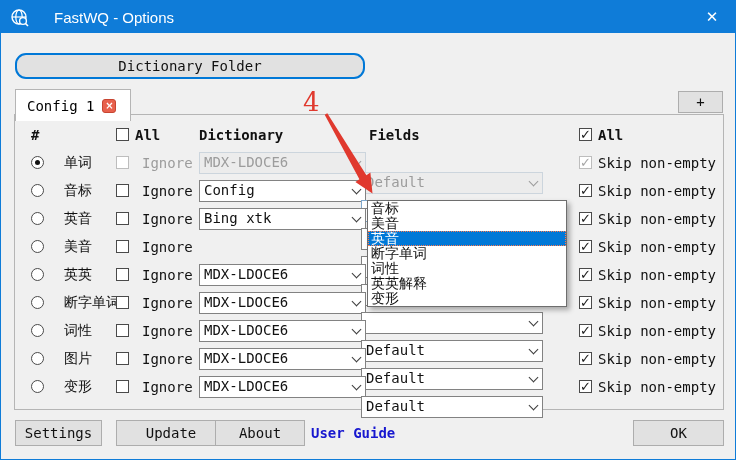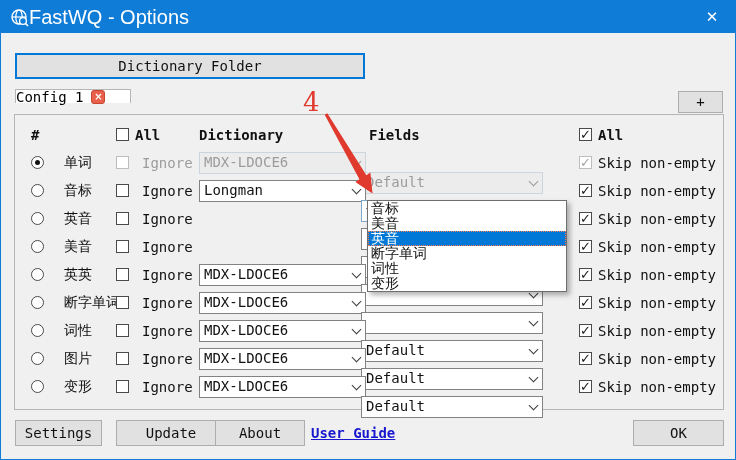--- a/index.html
+++ b/index.html
@@ -5,32 +5,32 @@
   html,body{margin:0;padding:0;background:#cfcfcf;}
   *{box-sizing:border-box;}
   .win{position:relative;width:736px;height:460px;background:#f0f0f0;
        border:1px solid #0f7cd8;font-family:"DejaVu Sans Mono","Liberation Mono",monospace;
        overflow:hidden;}
   
   .titlebar{position:absolute;left:0;top:0;right:0;height:32px;background:#0f7cd8;
             display:flex;align-items:center;}
   .app-icon{margin-left:9px;width:19px;height:19px;}
   .title-text{color:#fff;font-family:"Liberation Sans","DejaVu Sans",sans-serif;
-              font-size:20px;margin-left:0;}
+              font-size:15px;margin-left:25px;}
   .close-btn{position:absolute;right:0;top:0;width:46px;height:32px;display:flex;
              align-items:center;justify-content:center;color:#fff;font-size:15px;
              font-family:"DejaVu Sans",sans-serif;cursor:default;}
   
   .btn{position:absolute;height:26px;background:#e1e1e1;border:1px solid #adadad;
        display:flex;align-items:center;justify-content:center;font-size:14px;color:#111;}
   .btn.focused{border:2px solid #0078d7;}
   
-  .tab{position:absolute;left:14px;top:88px;width:116px;height:14px;background:#fff;
+  .tab{position:absolute;left:14px;top:88px;width:116px;height:32px;background:#fff;
        border:1px solid #b5b5b5;border-bottom:none;z-index:2;display:flex;
-       align-items:center;font-size:14px;}
+       align-items:center;padding-left:11px;font-size:14px;}
   .tab-close{width:14px;height:14px;margin-left:8px;background:#e8604c;
              border:1px solid #c74531;border-radius:3px;color:#fff;font-size:10px;
              font-weight:bold;display:flex;align-items:center;justify-content:center;
              font-family:"DejaVu Sans",sans-serif;line-height:1;}
   .plus-btn{left:677px;top:90px;width:45px;height:22px;}
   
   .panel{position:absolute;left:13px;top:113px;width:710px;height:296px;
          border:1px solid #b5b5b5;background:#f0f0f0;}
   
   .ghead{position:absolute;left:0;top:122px;right:0;height:24px;font-weight:bold;}
@@ -76,40 +76,40 @@
   .dli{height:15px;line-height:14px;font-size:14px;padding:0 3px;white-space:nowrap;
        overflow:hidden;color:#111;}
   .dli.hl{background:#0078d7;color:#fff;outline:1px dotted #ff7a4d;outline-offset:-1px;}
   
   .annot-svg{position:absolute;left:0;top:0;width:736px;height:460px;z-index:20;
              pointer-events:none;}
   .annot-num{position:absolute;left:302px;top:86px;z-index:20;color:#e0392e;
              font-size:26px;font-family:"DejaVu Serif","Liberation Serif",serif;}
   
   .link{position:absolute;left:310px;top:424px;font-size:14px;color:#1717cf;
-        text-decoration:underline;font-weight:bold;}
+        font-weight:bold;}
 </style>
 </head>
 <body>
 
 <div class="win">
 
   <div class="titlebar">
     <svg class="app-icon" viewBox="0 0 19 19">
       <circle cx="9" cy="9" r="7" fill="none" stroke="#fff" stroke-width="1.4"></circle>
       <ellipse cx="9" cy="9" rx="3.2" ry="7" fill="none" stroke="#fff" stroke-width="1.2"></ellipse>
       <line x1="2" y1="9" x2="16" y2="9" stroke="#fff" stroke-width="1.2"></line>
       <circle cx="13" cy="13" r="3.4" fill="#0f7cd8" stroke="#fff" stroke-width="1.4"></circle>
       <line x1="15.5" y1="15.5" x2="18" y2="18" stroke="#fff" stroke-width="1.6"></line>
     </svg>
     <span class="title-text">FastWQ - Options</span>
     <span class="close-btn">✕</span>
   </div>
 
-  <div class="btn focused" style="left:14px;top:52px;width:350px;">Dictionary Folder</div>
+  <div class="btn focused" style="left:14px;top:52px;width:350px;border-radius:11px;">Dictionary Folder</div>
 
   <div class="tab">
     <span>Config 1</span>
     <span class="tab-close">×</span>
   </div>
   <div class="btn plus-btn">+</div>
 
   <div class="panel"></div>
 
   <div class="ghead">
@@ -143,40 +143,46 @@
     <span class="cb skcb checked dis"></span>
     <span class="lbl sklabel">Skip non-empty</span>
   </div>
 
   <div class="row" style="top: 176px;">
     <span class="radio"></span>
     <span class="lbl rlabel">音标</span>
     <span class="cb igcb"></span>
     <span class="lbl iglabel">Ignore</span>
     <div class="combo dict">
-      <span class="ctext">Longman</span>
+      <span class="ctext">Config</span>
       <span class="carrow">
             <i class="chev"></i>
           </span>
     </div>
     <div class="combo field focused">
       <span class="ctext">音标</span>
       <span class="carrow">
             <i class="chev"></i>
           </span>
     </div>
     <span class="cb skcb checked"></span>
     <span class="lbl sklabel">Skip non-empty</span>
   </div>
 
   <div class="row" style="top: 204px;">
     <span class="radio"></span>
     <span class="lbl rlabel">英音</span>
     <span class="cb igcb"></span>
     <span class="lbl iglabel">Ignore</span>
+    <div class="combo dict">
+      <span class="ctext">Bing xtk</span>
+      <span class="carrow">
+            <i class="chev"></i>
+          </span>
+    </div>
     <div class="combo field">
       <span class="ctext"></span>
       <span class="carrow">
             <i class="chev"></i>
           </span>
     </div>
     <span class="cb skcb checked"></span>
     <span class="lbl sklabel">Skip non-empty</span>
   </div>
 
@@ -300,20 +306,21 @@
     <span class="lbl sklabel">Skip non-empty</span>
   </div>
 </div>
 
   <div class="droplist" id="droplist">
       <div class="dli">音标</div>
       <div class="dli">美音</div>
       <div class="dli hl">英音</div>
       <div class="dli">断字单词</div>
       <div class="dli">词性</div>
+      <div class="dli">英英解释</div>
       <div class="dli">变形</div>
     </div>
 
   <span class="annot-num">4</span>
   <svg class="annot-svg" viewBox="0 0 736 460">
     <path d="M326.3,112.2 L365.4,174.2 L369.4,171.6 L371.5,192.5 L354.4,180.9 L358.4,178.2 L323.7,113.8 Z" fill="#e0392e"></path>
   </svg>
 
   <div class="btn" style="left:14px;top:419px;width:87px;">Settings</div>
   <div class="btn" style="left:115px;top:419px;width:110px;">Update</div>

